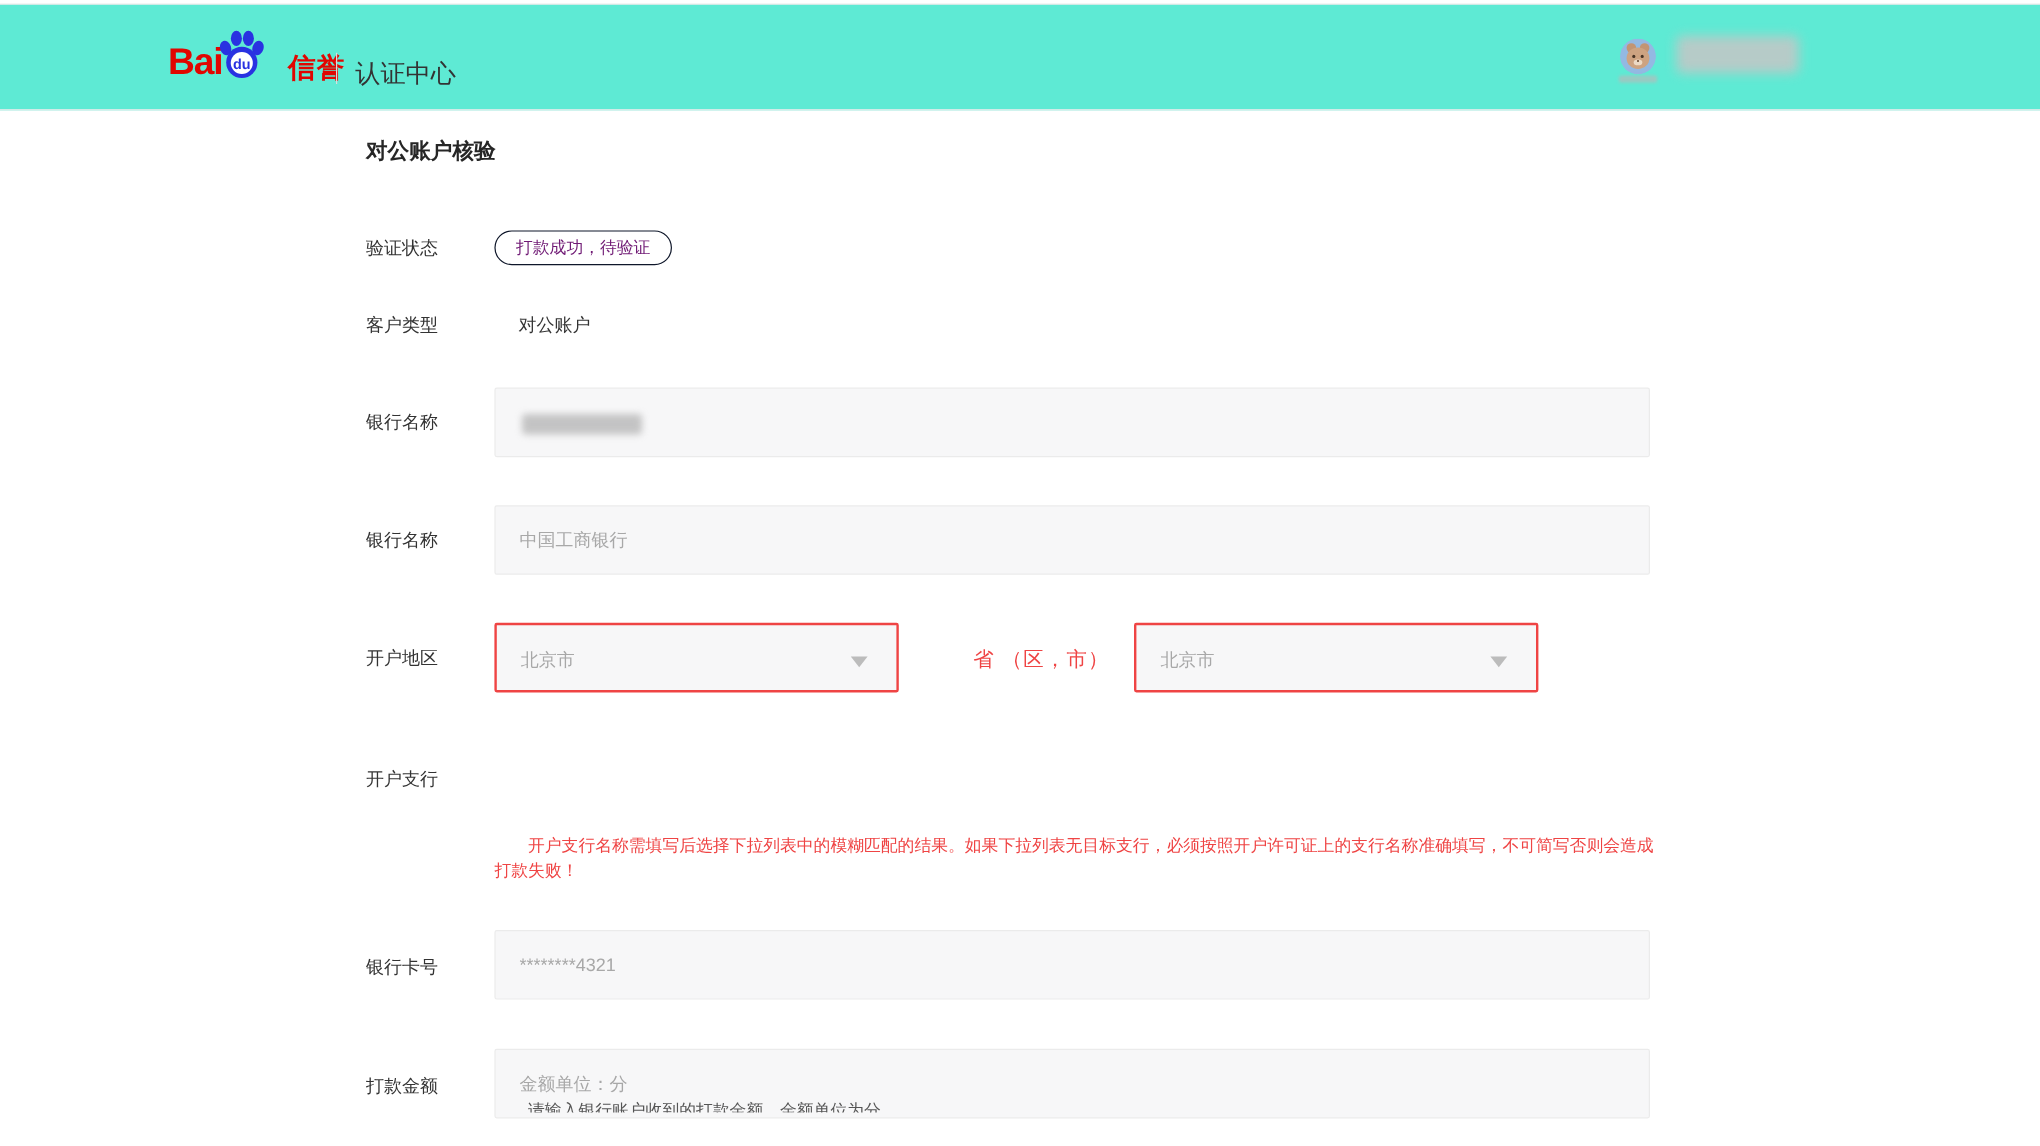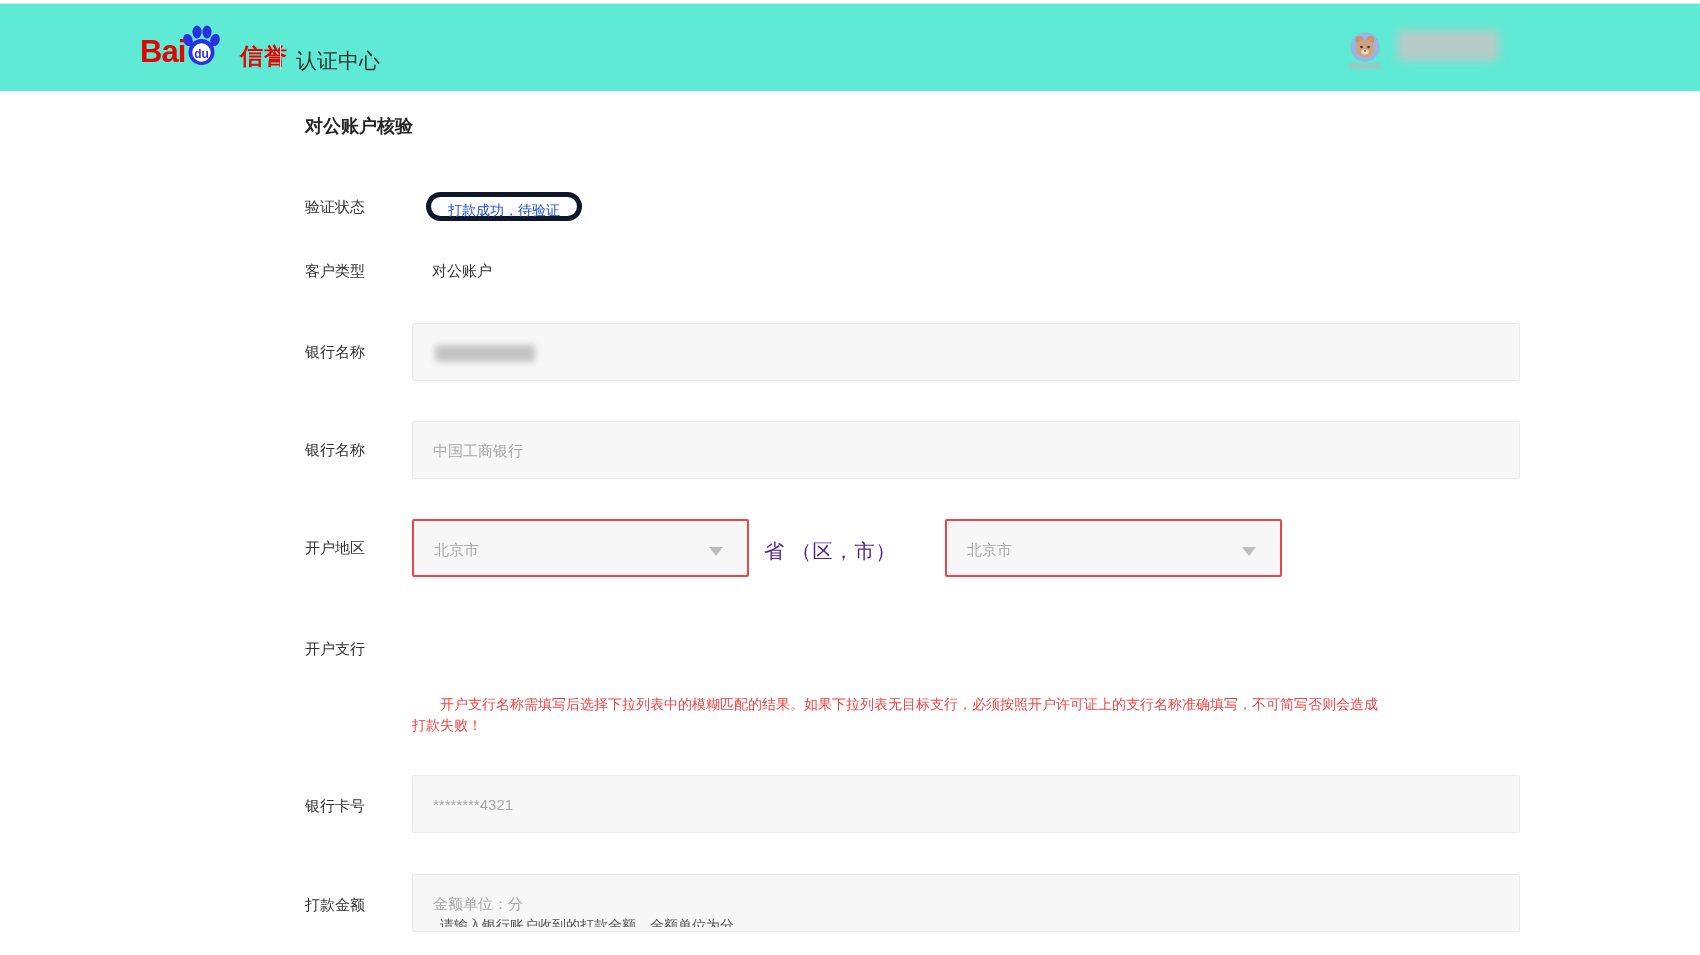--- a/index.html
+++ b/index.html
@@ -20,40 +20,40 @@
   
   .avatar { position:absolute; left:1350px; top:28px; width:30px; height:30px; border-radius:50%; overflow:hidden; cursor:pointer; }
   .avatar-caption { position:absolute; left:1349px; top:59px; width:32px; height:6px; background:#b9b9b9; opacity:.65; filter:blur(1.5px); border-radius:2px; }
   .username-redacted { position:absolute; left:1397px; top:26px; width:102px; height:31px; background:#c6c6c6; filter:blur(5px); border-radius:4px; opacity:.85; }
 
   
   .page-title { position:absolute; left:305px; top:114px; font-size:18px; font-weight:700; color:#262626; }
   .field-label { position:absolute; left:305px; font-size:15px; color:#333;text-align:center; }
   .static-value { position:absolute; left:432px; font-size:15px; color:#333; }
 
-  .badge { position:absolute; left:426px; top:192px; height:29px; line-height:27px; padding:0 17px;
-           border:5px solid #0f172a; border-radius:15px; color:#1d4ed8; font-size:14px; background:#fff; }
+  .badge { position:absolute; left:412px; top:192px; height:29px; line-height:27px; padding:0 17px;
+           border:1px solid #0f172a; border-radius:15px; color:#701a75; font-size:14px; background:#fff; }
 
-  .input-box { position:absolute; left:412px; width:1108px; height:58px; background:#f7f7f8;
+  .input-box { position:absolute; left:412px; width:963px; height:58px; background:#f7f7f8;
                border:1px solid #ebebeb; border-radius:2px; }
   .input-box input { width:100%; height:100%; background:transparent; border:none; outline:none;
                      padding:0 20px; font-size:15px; color:#a8a8a8;
                      font-family:"Liberation Sans","DejaVu Sans",sans-serif; }
   .input-box input::placeholder { color:#a8a8a8; opacity:1; }
 
   .redacted-blob { position:absolute; left:22px; top:21px; width:100px; height:17px; background:#9a9a9a;
                    filter:blur(3px); opacity:.55; border-radius:3px; }
 
   .select-box { position:absolute; top:519px; width:337px; height:58px; background:#f7f7f8;
                 border:2px solid #ef4444; border-radius:2px; cursor:pointer; }
   .select-box .sel-text { position:absolute; left:20px; top:20px; font-size:15px; color:#a8a8a8; }
   .caret { position:absolute; right:24px; top:26px; width:0; height:0;
            border-left:7px solid transparent; border-right:7px solid transparent; border-top:9px solid #bcbcbc; }
 
-  .region-mid { position:absolute; left:764px; top:538px; font-size:20px; color:#4c1d95; letter-spacing:1px; }
+  .region-mid { position:absolute; left:811px; top:538px; font-size:17px; color:#ef4444; letter-spacing:1px; }
 
   .branch-note { position:absolute; left:412px; top:694px; width:978px; font-size:14px; color:#ef4444;
                  line-height:21px; text-indent:28px; }
 
   .partial-note { position:absolute; left:412px; top:917px; width:900px; height:10px; overflow:hidden;
                   font-size:14px; color:#555; text-indent:28px; }
 </style>
 </head>
 <body>
 

